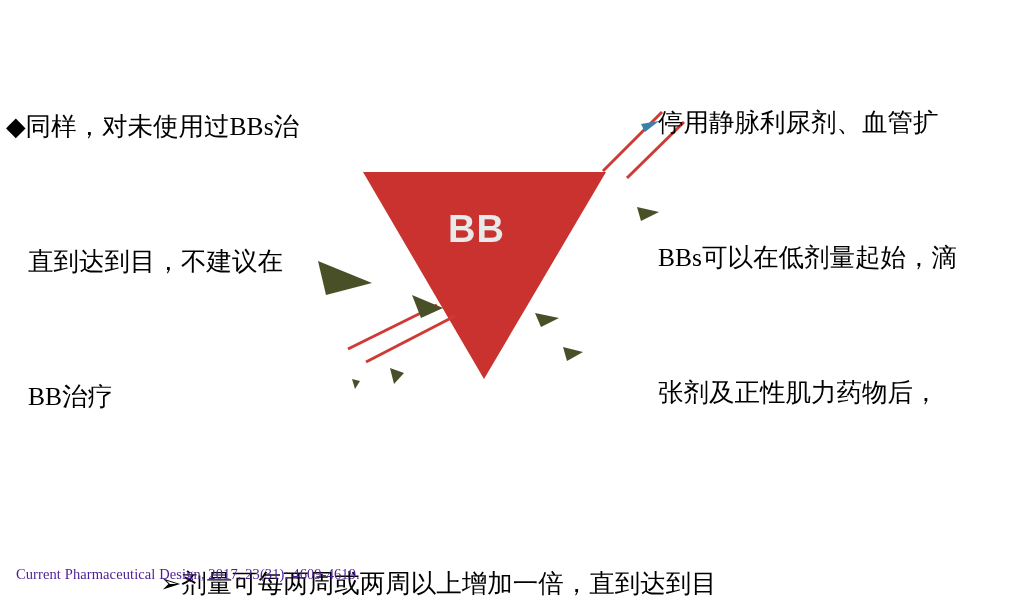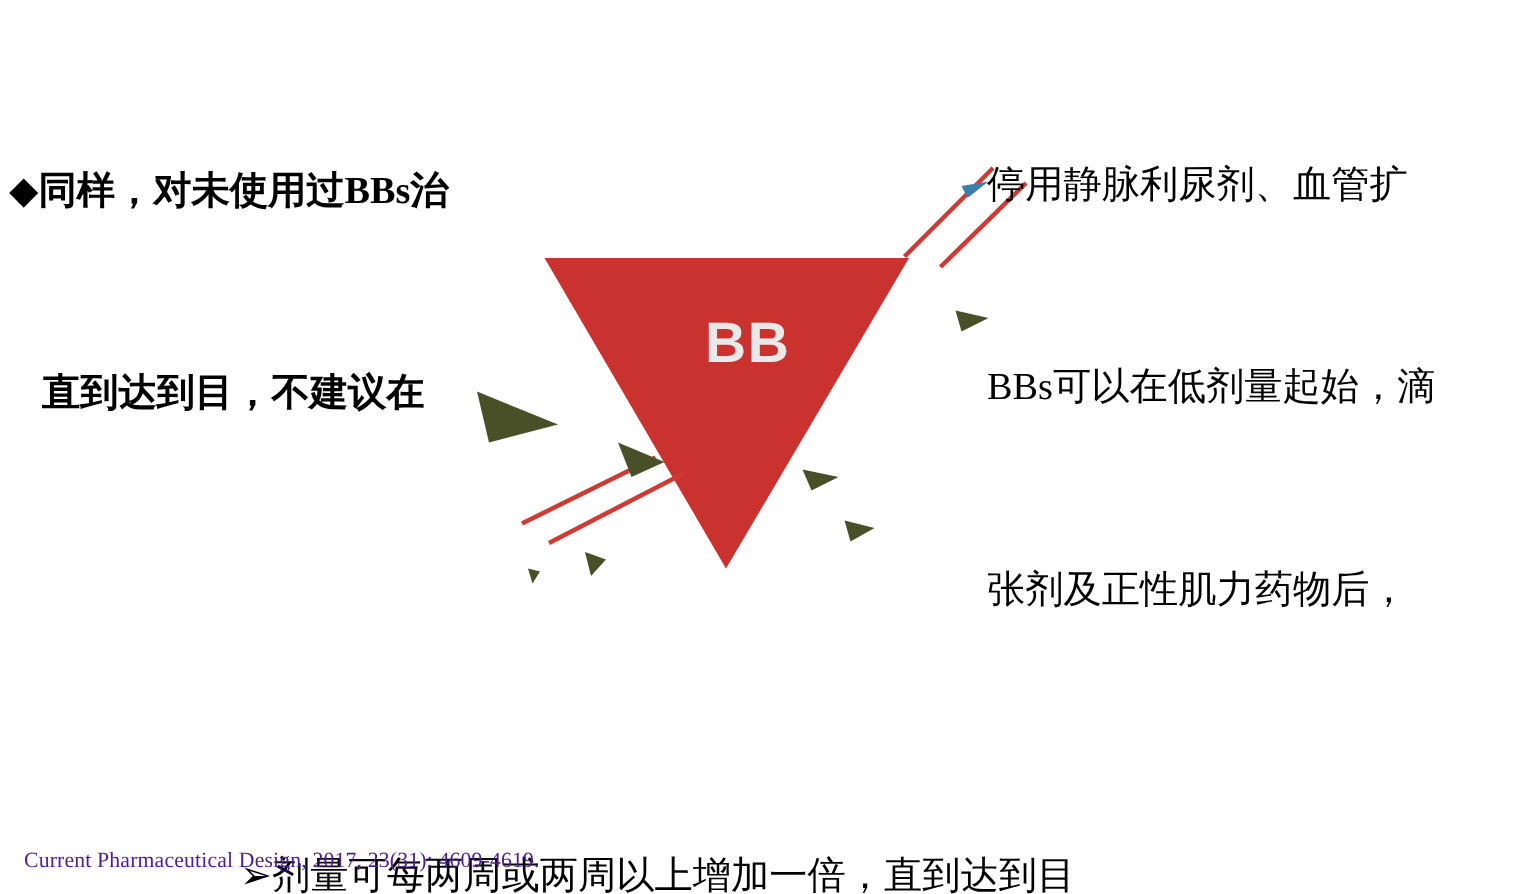--- a/index.html
+++ b/index.html
@@ -31,21 +31,21 @@
   .cjk-line {
     display: block;
     white-space: pre;
   }
 
   #left-text {
     left: 6px;
     top: 14px;
     width: 370px;
   }
-  #left-text .cjk-line { text-indent: 0; font-weight: bold; }
+  #left-text .cjk-line { text-indent: 0; }
   #left-text .indented { padding-left: 22px; }
 
   #right-text {
     left: 634px;
     top: 10px;
     width: 378px;
   }
   #right-text .indented { padding-left: 24px; }
 
   #bottom-text {
@@ -72,21 +72,21 @@
   #graphics {
     position: absolute;
     left: 0;
     top: 0;
     width: 1012px;
     height: 596px;
     pointer-events: none;
   }
   #bb-label {
     position: absolute;
-    left: 470px;
+    left: 448px;
     top: 210px;
     font-family: "Liberation Sans", "DejaVu Sans", sans-serif;
     font-weight: bold;
     font-size: 38px;
     color: #e9e9e9;
     letter-spacing: 1px;
     line-height: 1;
   }
 </style>
 </head>
@@ -114,20 +114,21 @@
     <polygon points="563,347 583,352 567,361" fill="#494f26"></polygon>
 
     <polygon points="641,124 659,121 645,132" fill="#3c7fa8"></polygon>
   </svg>
 
   <div id="bb-label">BB</div>
 
   <div class="cjk-block" id="left-text">
     <span class="cjk-line">◆同样，对未使用过BBs治</span>
     <span class="cjk-line indented">直到达到目，不建议在</span>
+    <span class="cjk-line indented">BB治疗</span>
   </div>
 
   <div class="cjk-block" id="right-text">
     <span class="cjk-line indented">停用静脉利尿剂、血管扩</span>
     <span class="cjk-line indented">BBs可以在低剂量起始，滴</span>
     <span class="cjk-line indented">张剂及正性肌力药物后，</span>
     
     
   </div>
 

